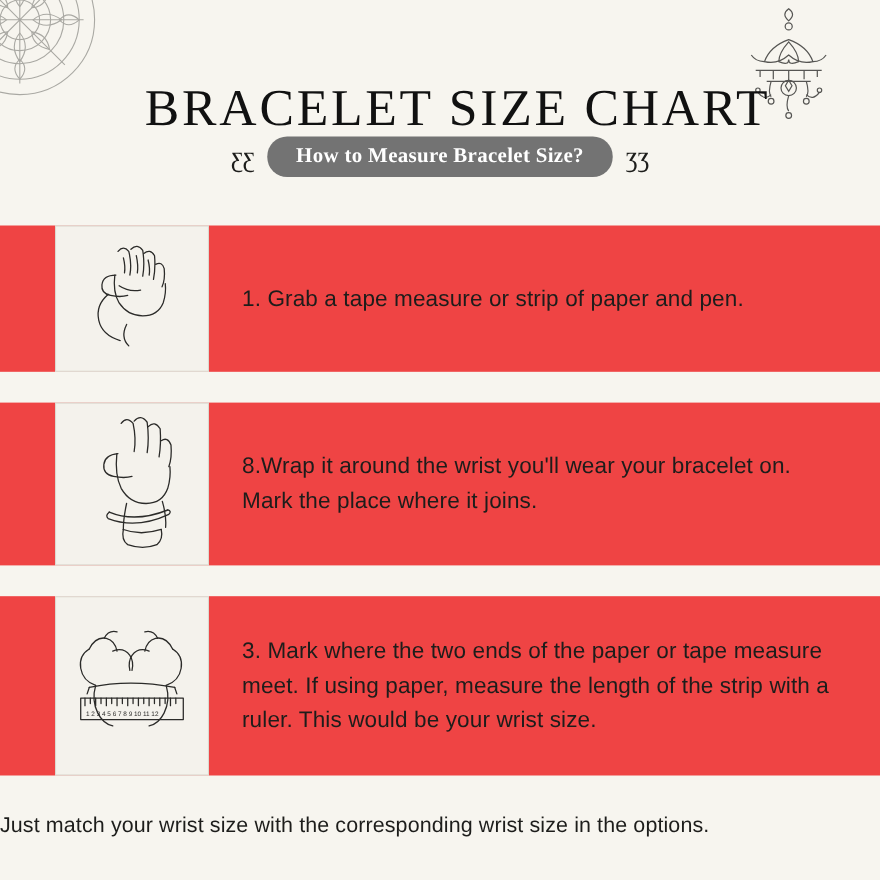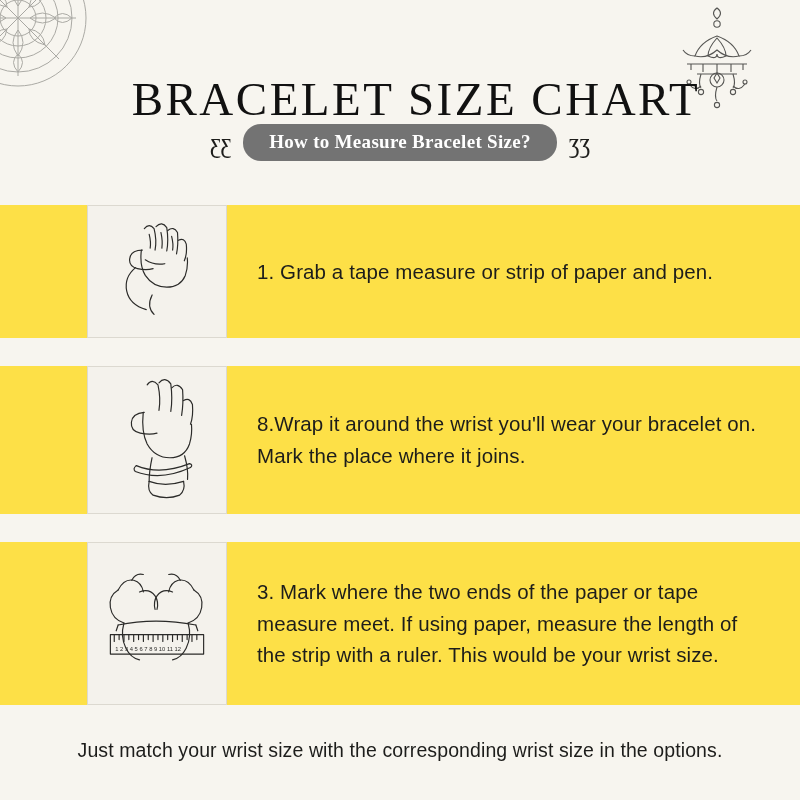--- a/index.html
+++ b/index.html
@@ -90,23 +90,22 @@
   .steps {
     position: absolute;
     top: 205px;
     left: 0;
     width: 800px;
   }
   .step {
     position: relative;
     display: flex;
     align-items: stretch;
-    background: #fde047;
+    background: #ef4444;
     margin-bottom: 28px;
-    padding-left: 37px;
   }
   .step-thumb {
     width: 140px;
     min-width: 140px;
     background: #f4f2ec;
     border: 1px solid #dcd9d0;
     box-sizing: border-box;
     margin-left: 50px;
     display: flex;
     align-items: center;
@@ -134,21 +133,21 @@
   .step1 .step-text p { text-indent: 0; }
 
   
   .step1 .step-text p { padding-left: 0; }
 
   .footer-note {
     position: absolute;
     bottom: 38px;
     left: 0;
     width: 800px;
-    text-align: center;
+    text-align: left;
     font-size: 19.5px;
     color: #1d1d1b;
     letter-spacing: 0.1px;
   }
 
   svg { display: block; }
 </style>
 </head>
 <body>
 

